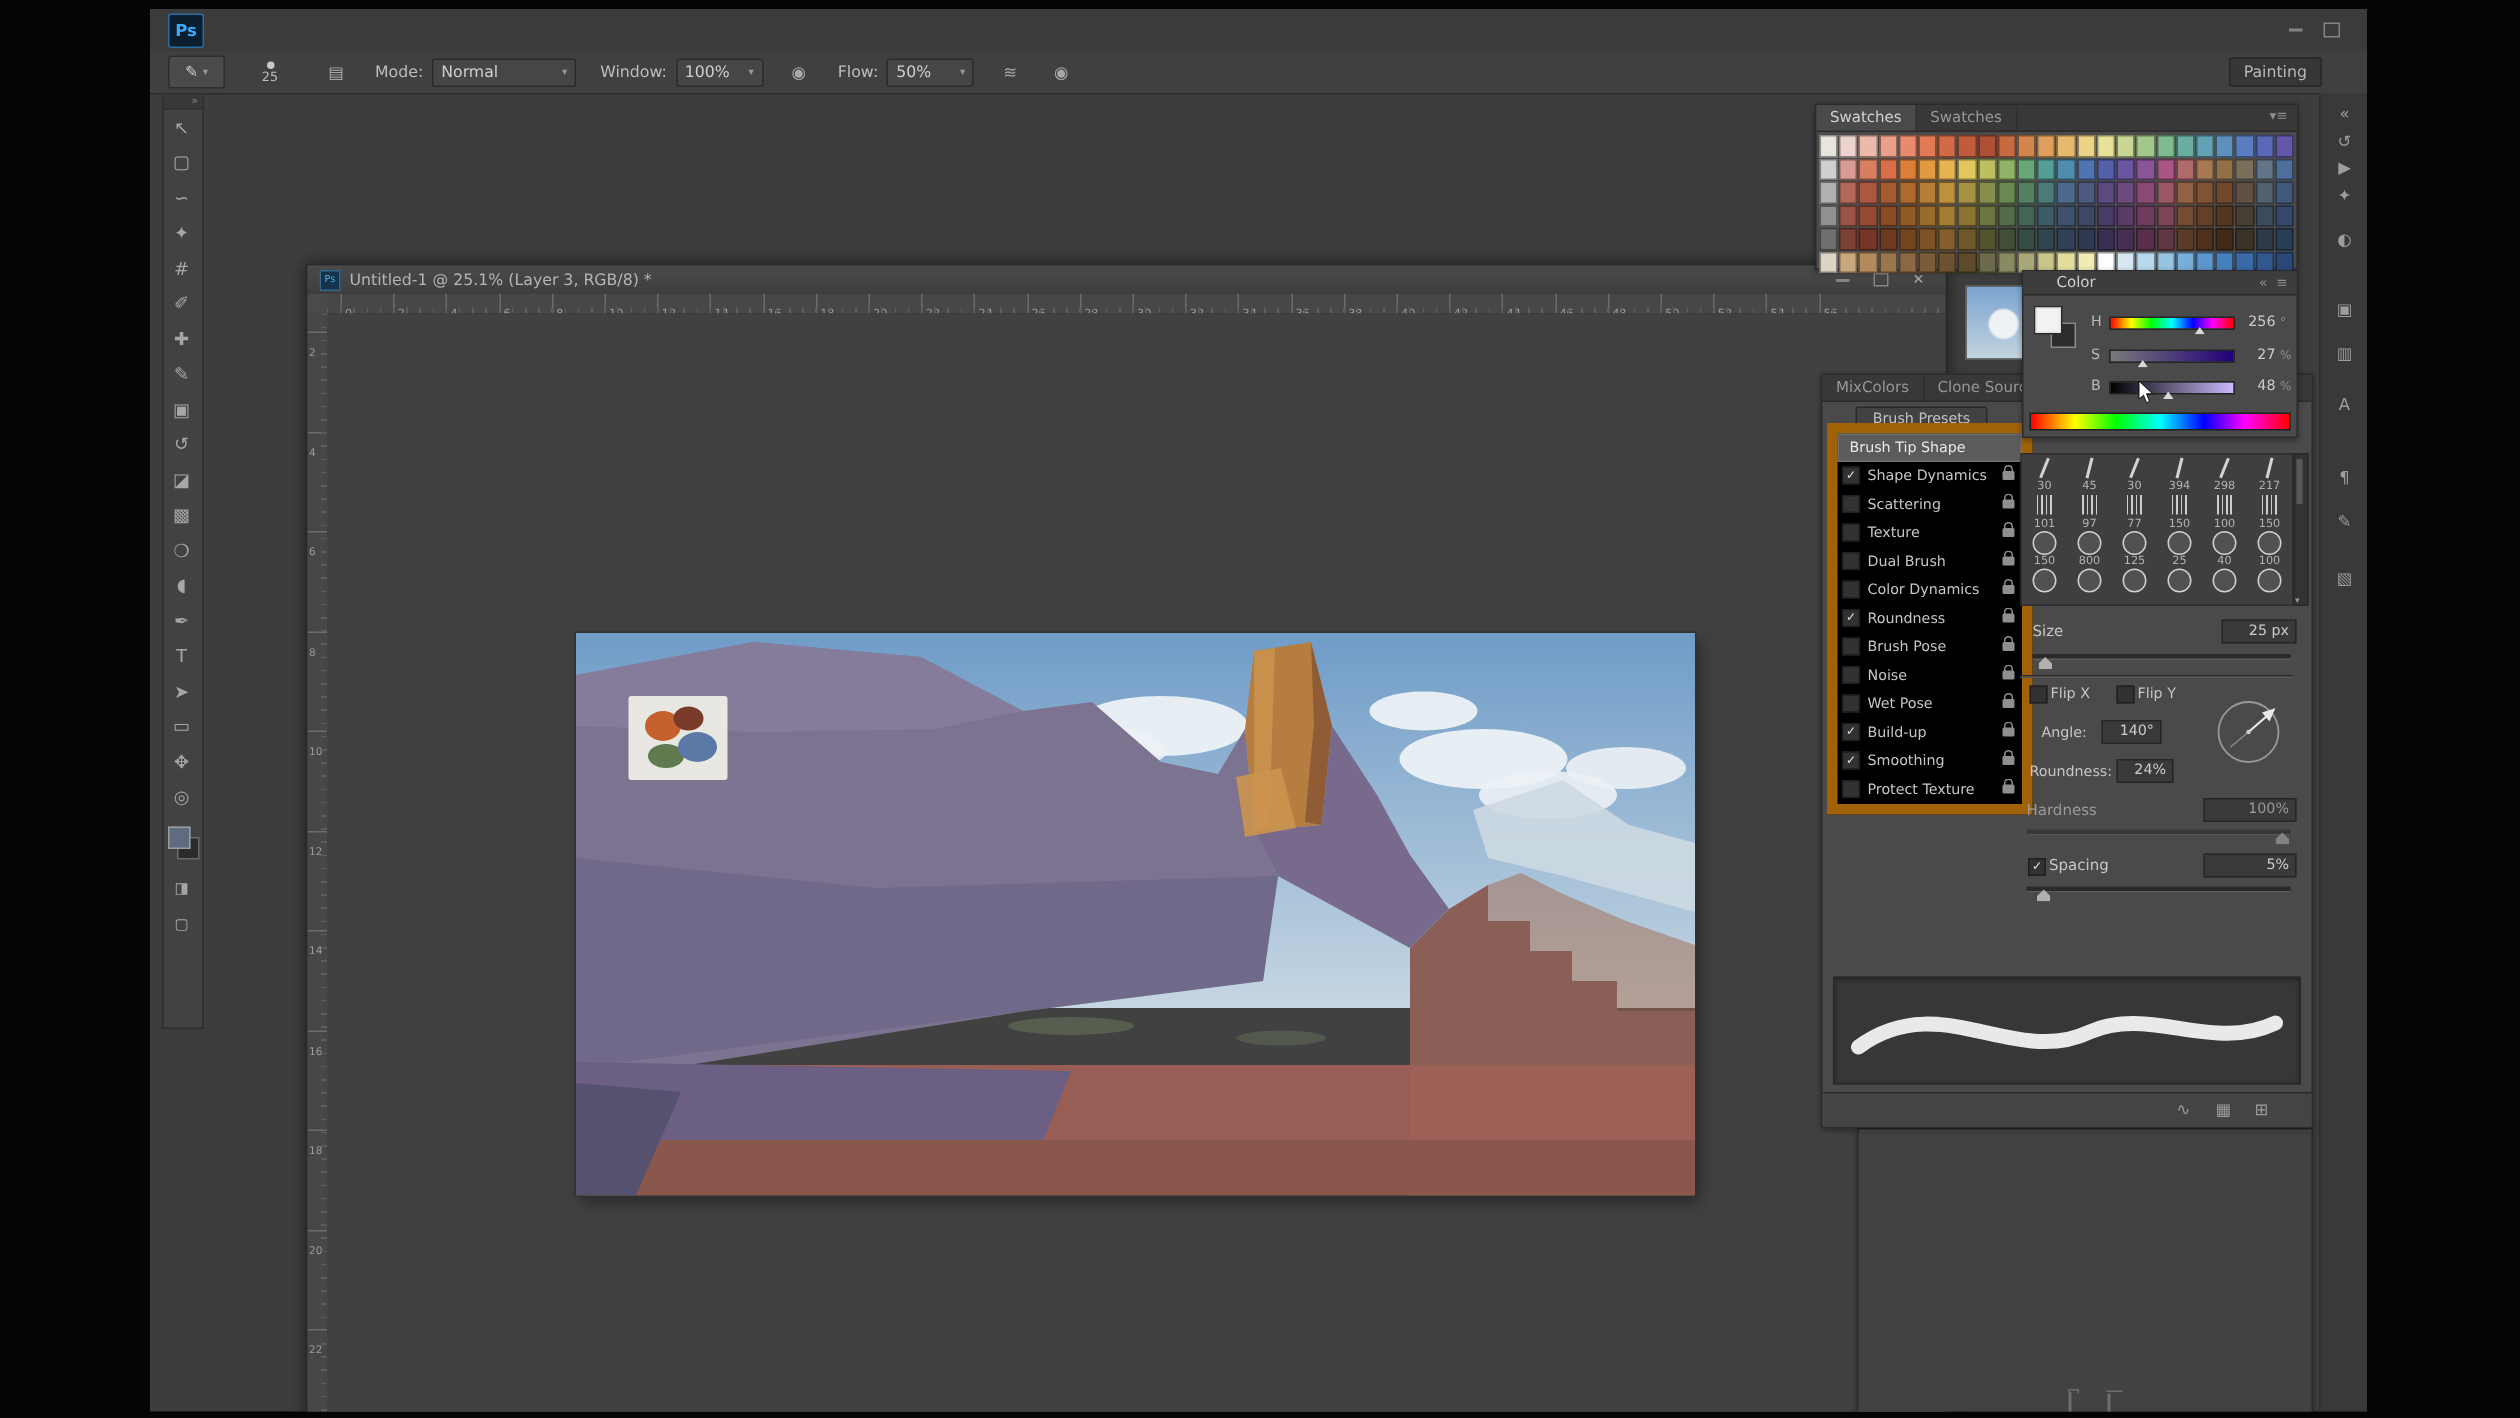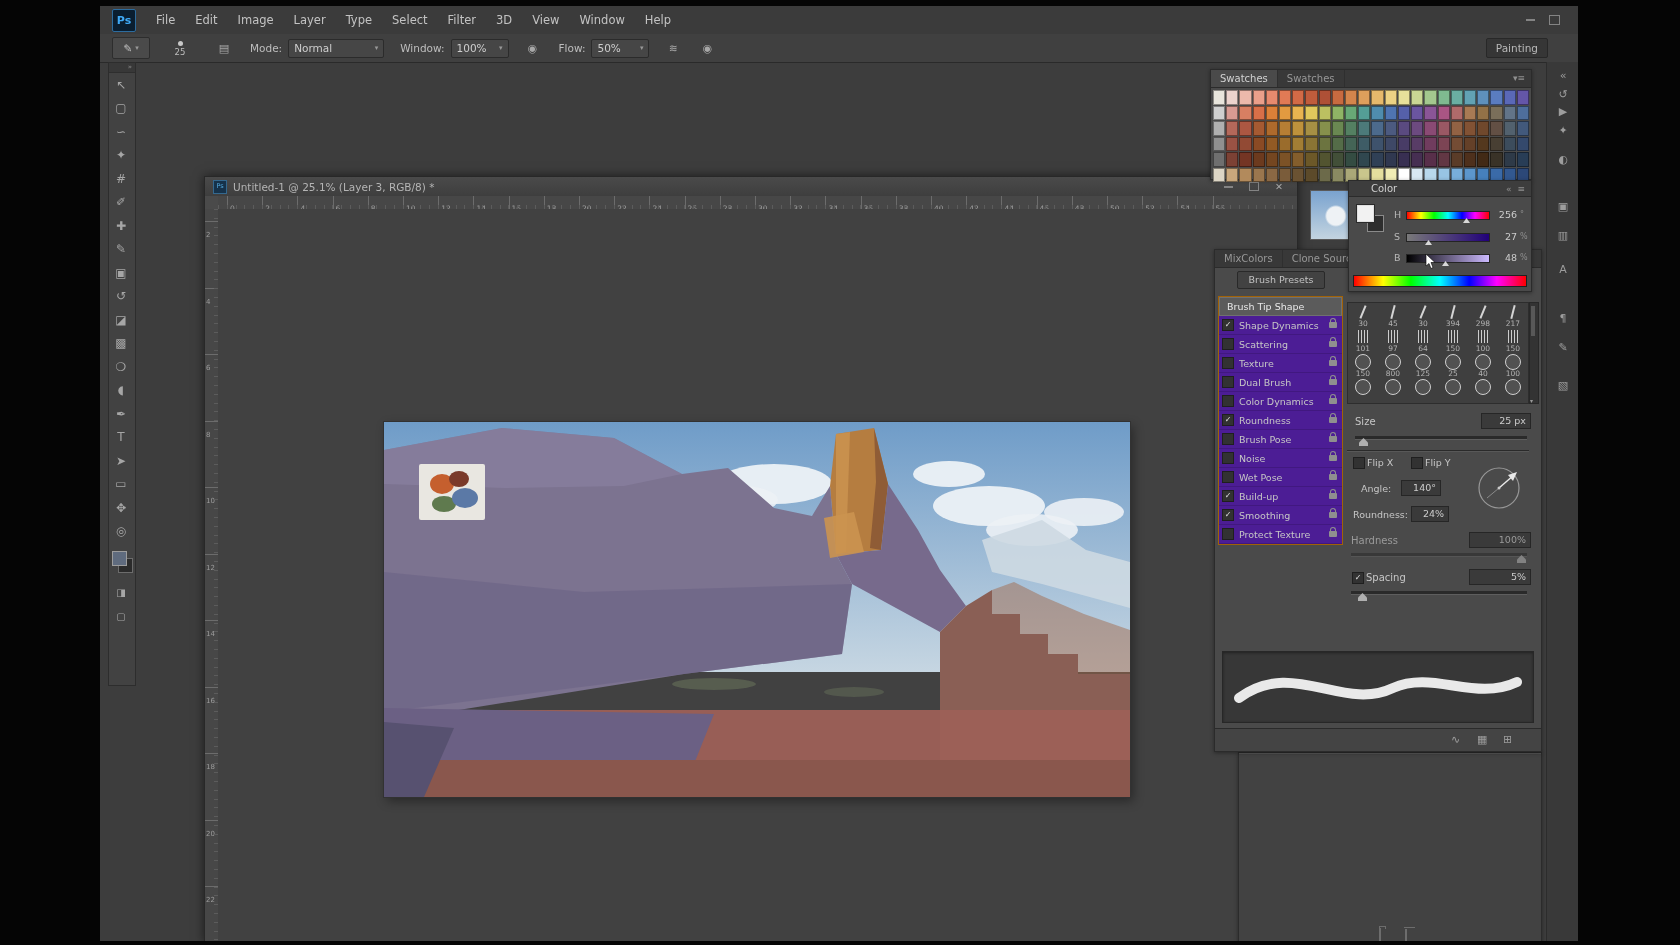--- a/index.html
+++ b/index.html
@@ -98,21 +98,21 @@
   .crow .unit{position:absolute;left:171px;top:2px;font-size:8px;color:#8f8f8f;}
   .track-h{background:linear-gradient(90deg,#f00,#ff0 17%,#0f0 33%,#0ff 50%,#00f 67%,#f0f 83%,#f00);}
   .track-s{background:linear-gradient(90deg,#7a7a7a,#21007a);}
   .track-b{background:linear-gradient(90deg,#000,#ccbaff);}
   .ramp{position:absolute;left:4px;right:4px;bottom:4px;height:10px;border:1px solid #202020;
         background:linear-gradient(90deg,#f00 0,#ff0 17%,#0f0 33%,#0ff 50%,#00f 67%,#f0f 83%,#f00 100%);}
 
   .brush-panel{left:1114px;top:243px;width:326px;height:501px;z-index:3;}
   .presets-btn{position:absolute;left:22px;top:21px;width:86px;height:16px;background:#424242;border:1px solid #292929;
                border-radius:2px;font-size:9.5px;color:#c2c2c2;text-align:center;line-height:15px;}
-  .settings{position:absolute;left:3px;top:46px;width:123px;background:#4c1d95;border:1px solid #a16207;}
+  .settings{position:absolute;left:3px;top:32px;width:123px;background:#000000;border:7px solid #a16207;}
   .srow{height:18px;display:flex;align-items:center;padding:0 3px;border-bottom:1px solid rgba(0,0,0,.14);}
   .srow .lab{font-size:9.5px;color:#c6c6c6;flex:1;white-space:nowrap;overflow:hidden;}
   .srow.selected{background:#5b5b5b;border:1px solid #707070;height:17px;color:#eaeaea;}
   .srow.selected .lab{color:#e8e8e8;padding-left:4px;}
   .cb{width:10px;height:10px;background:#323232;border:1px solid #1f1f1f;margin-right:5px;font-size:8px;line-height:9px;
       text-align:center;color:#e0e0e0;flex:none;}
   .lock{width:8px;height:6px;background:#8f8f8f;border-radius:1px;position:relative;margin-left:auto;margin-right:2px;flex:none;}
   .lock::before{content:"";position:absolute;top:-4px;left:1px;width:4px;height:4px;border:1px solid #8f8f8f;border-bottom:none;border-radius:3px 3px 0 0;}
 
   .tipgrid{position:absolute;left:132px;top:52px;width:180px;height:100px;background:#3f3f3f;border:1px solid #2d2d2d;
@@ -164,33 +164,20 @@
 </head>
 <body>
 
 <div id="stage">
  <div class="app">
 
   <header class="menubar">
     <div class="ps-logo">
           <span>Ps</span>
         </div>
-    <nav class="menus" id="menus">
-          <span class="menu-item">File</span>
-          <span class="menu-item">Edit</span>
-          <span class="menu-item">Image</span>
-          <span class="menu-item">Layer</span>
-          <span class="menu-item">Type</span>
-          <span class="menu-item">Select</span>
-          <span class="menu-item">Filter</span>
-          <span class="menu-item">3D</span>
-          <span class="menu-item">View</span>
-          <span class="menu-item">Window</span>
-          <span class="menu-item">Help</span>
-        </nav>
     <div class="win-controls">
       <span class="wc-bar"></span>
       <span class="wc-box"></span>
     </div>
   </header>
 
   <div class="optionsbar">
     <div class="opt-tool">
       <span>✎</span>
           <span class="dd">▾</span>
@@ -659,21 +646,21 @@
           <div class="tipcell">
             <div class="tipmark">
               <div class="tip-streak"></div>
             </div>
             <div class="tipnum">97</div>
           </div>
           <div class="tipcell">
             <div class="tipmark">
               <div class="tip-streak"></div>
             </div>
-            <div class="tipnum">64</div>
+            <div class="tipnum">77</div>
           </div>
           <div class="tipcell">
             <div class="tipmark">
               <div class="tip-streak"></div>
             </div>
             <div class="tipnum">150</div>
           </div>
           <div class="tipcell">
             <div class="tipmark">
               <div class="tip-streak"></div>

